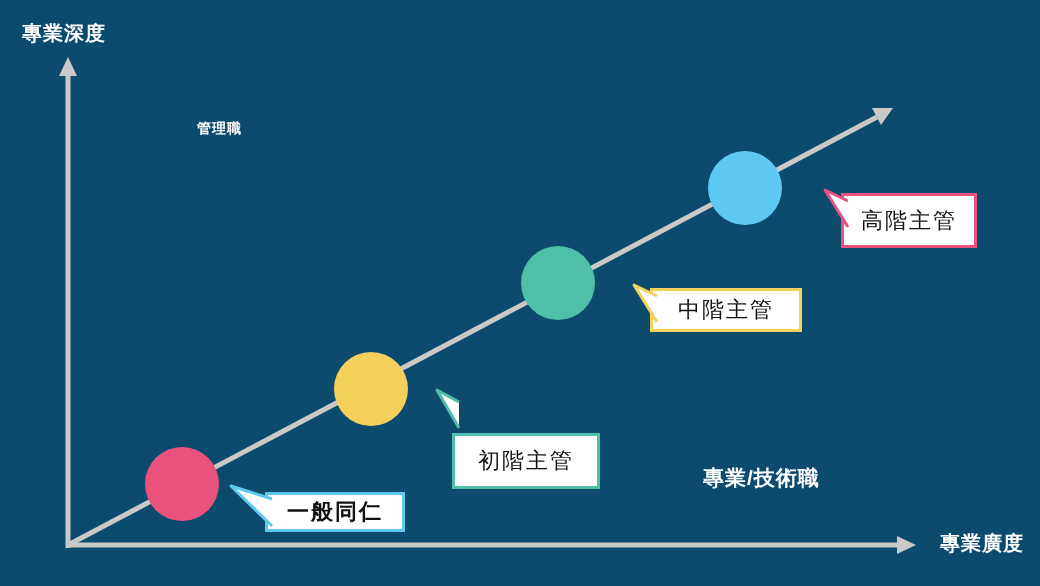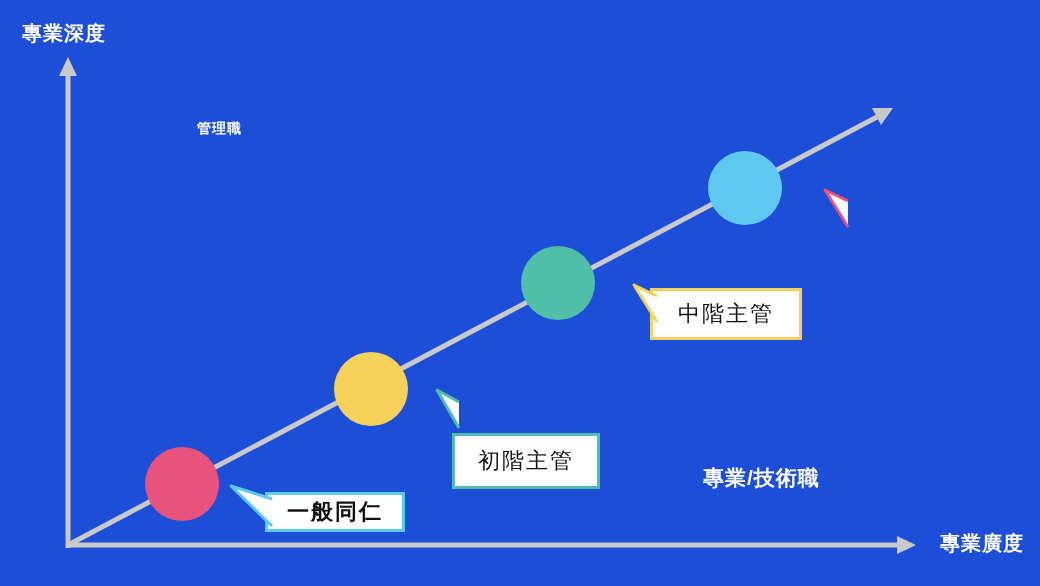--- a/index.html
+++ b/index.html
@@ -2,21 +2,21 @@
 <html><head>
 <meta charset="utf-8">
 <style>
   * { margin: 0; padding: 0; box-sizing: border-box; }
   html, body { width: 1040px; height: 586px; overflow: hidden; }
   body { font-family: "Liberation Sans", "DejaVu Sans", sans-serif; }
   .stage {
     position: relative;
     width: 1040px;
     height: 586px;
-    background: #1d4ed8;
+    background: #0c4a6e;
   }
   .layer {
     position: absolute;
     left: 0; top: 0;
     width: 1040px; height: 586px;
     pointer-events: none;
   }
   .layer.base  { z-index: 1; }
   .layer.tails { z-index: 3; }
   .lbl {
@@ -40,21 +40,21 @@
     align-items: center;
     justify-content: center;
     color: #111111;
     font-size: 22px;
     font-weight: 500;
     letter-spacing: 2px;
     white-space: nowrap;
   }
   .b1 { left: 265px; top: 492px; width: 140px; height: 40px; font-weight: bold; }
   .b2 { left: 452px; top: 394px; width: 148px; height: 56px; margin-top: 39px; }
-  .b3 { left: 650px; top: 288px; width: 152px; height: 52px; }
+  .b3 { left: 650px; top: 288px; width: 152px; height: 44px; }
   .b4 { left: 841px; top: 193px; width: 136px; height: 55px; }
 </style>
 </head>
 <body>
 
 <div class="stage">
 
   <svg class="layer base" viewBox="0 0 1040 586">
 
     <line x1="68" y1="545" x2="877" y2="117" stroke-width="5" stroke="#c9c9c9"></line>
@@ -79,20 +79,23 @@
 
   <div class="bubble b1" style="border-color: rgb(93, 201, 241);">
     <span>一般同仁</span>
   </div>
   <div class="bubble b2" style="border-color: rgb(79, 191, 168);">
     <span>初階主管</span>
   </div>
   <div class="bubble b3" style="border-color: rgb(245, 209, 92);">
     <span>中階主管</span>
   </div>
+  <div class="bubble b4" style="border-color: rgb(232, 82, 124);">
+    <span>高階主管</span>
+  </div>
 
   <svg class="layer tails" viewBox="0 0 1040 586">
     <path d="M 272,526 L 231,486 L 272,499" fill="#ffffff" stroke-width="3" stroke-linejoin="round" stroke="#5dc9f1"></path>
     <path d="M 459,428 L 437,390 L 459,402" fill="#ffffff" stroke-width="3" stroke-linejoin="round" stroke="#4fbfa8"></path>
     <path d="M 657,322 L 634,285 L 657,296" fill="#ffffff" stroke-width="3" stroke-linejoin="round" stroke="#f5d15c"></path>
     <path d="M 848,227 L 825,190 L 848,201" fill="#ffffff" stroke-width="3" stroke-linejoin="round" stroke="#e8527c"></path>
   </svg>
 
 </div>
 

